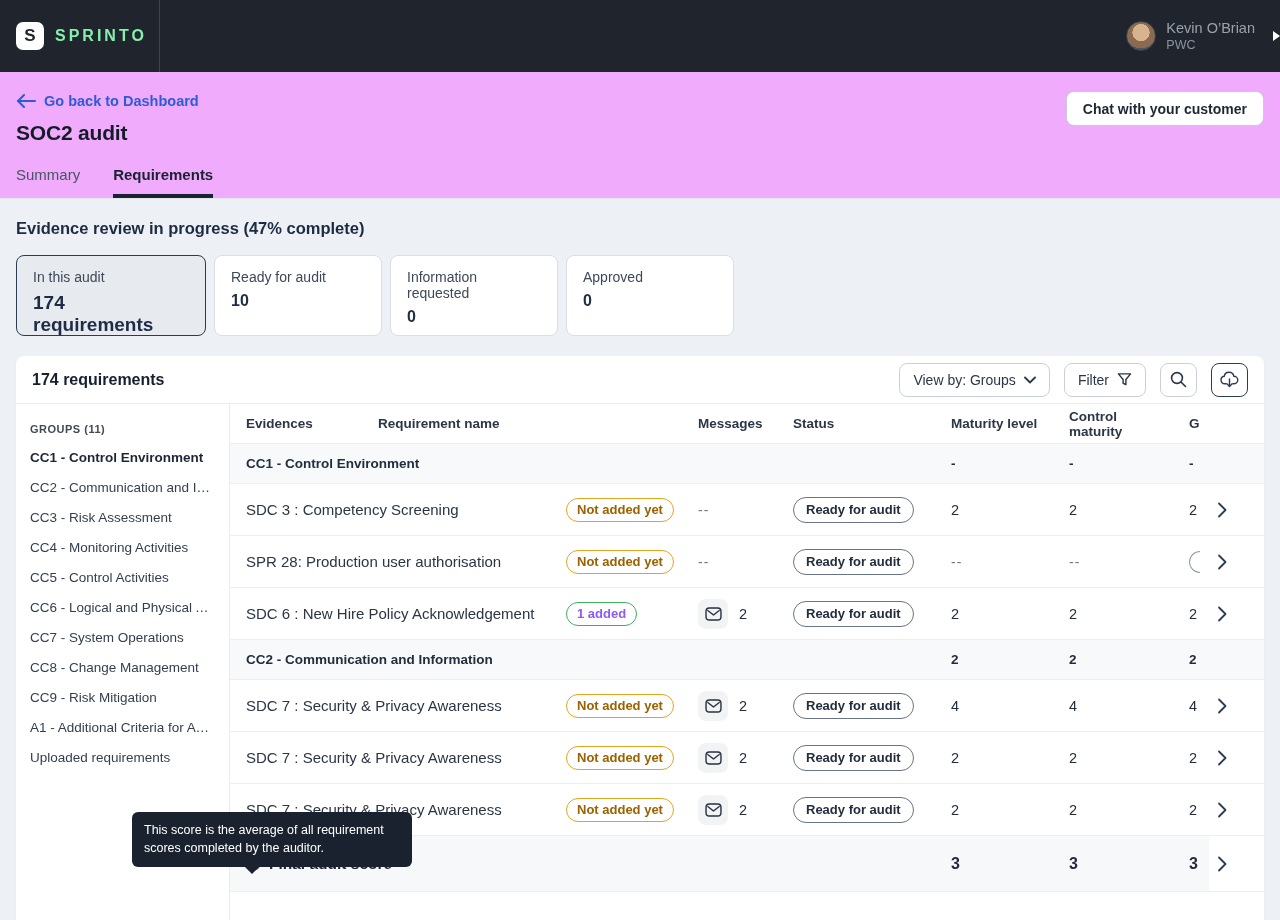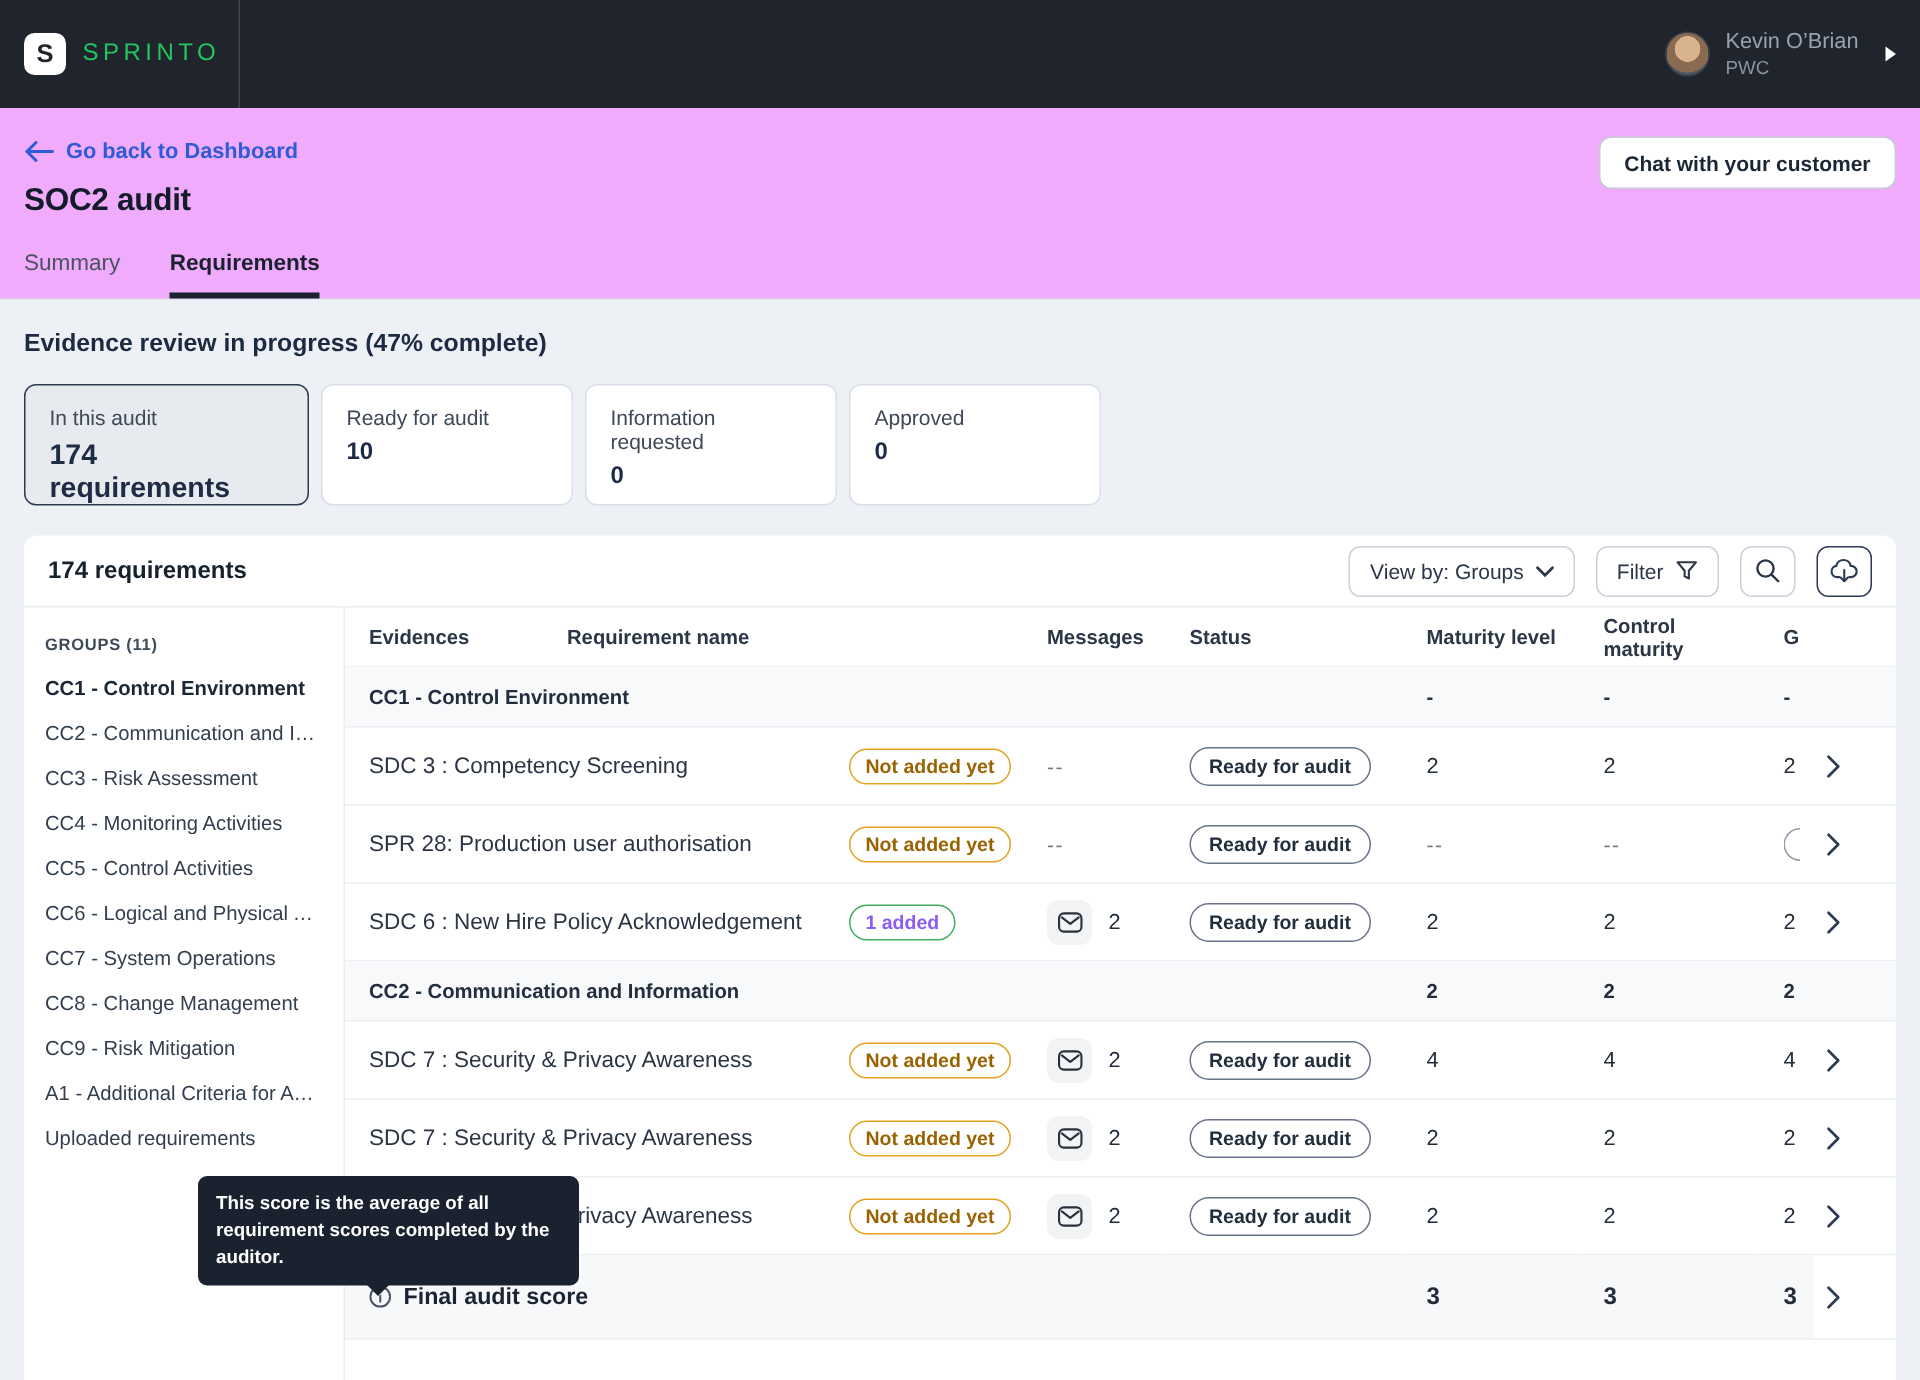--- a/index.html
+++ b/index.html
@@ -3,22 +3,22 @@
 <meta charset="utf-8">
 <style>
   * { margin:0; padding:0; box-sizing:border-box; }
   html,body { width:1280px; height:920px; overflow:hidden; }
   body { font-family:"Liberation Sans", sans-serif; background:#edf0f4; color:#222e3e; position:relative; }
 
   
   .topbar { height:72px; background:#20252d; display:flex; align-items:center; }
   .brand { width:160px; height:100%; display:flex; align-items:center; gap:11px; padding-left:16px; border-right:1px solid rgba(255,255,255,.14); }
   .logo-badge { width:28px; height:28px; background:#fff; border-radius:7px; display:flex; align-items:center; justify-content:center; font-weight:bold; font-size:17px; color:#20252d; }
-  .brand-name { color:#22c55e; font-weight:normal; font-size:16px; letter-spacing:3px; }
-  .topbar-right { margin-left:auto; display:flex; align-items:center; padding-right:16px; gap:10px; }
+  .brand-name { color:#86efac; font-weight:bold; font-size:16px; letter-spacing:3px; }
+  .topbar-right { margin-left:auto; display:flex; align-items:center; gap:10px; }
   .avatar { width:30px; height:30px; border-radius:50%; background:radial-gradient(circle at 50% 38%, #d9b38e 0 38%, #8a6b52 39% 70%, #4c5663 71%); border:1px solid #39404b; }
   .user-block { display:flex; flex-direction:column; gap:2px; }
   .user-name { color:#99a1ad; font-size:14.5px; }
   .user-org { color:#8a93a0; font-size:12.5px; }
   .caret-right { width:0; height:0; border-left:7px solid #fff; border-top:5px solid transparent; border-bottom:5px solid transparent; margin-left:8px; }
 
   
   .page-header { background:#f0abfc; padding:21px 16px 0; border-bottom:1px solid #e2e6ec; position:relative; }
   .back-link { display:inline-flex; align-items:center; gap:8px; color:#2e5bd7; font-weight:bold; font-size:14.5px; cursor:pointer; }
   .page-title { margin-top:9px; font-size:21px; font-weight:bold; color:#141c2a; letter-spacing:-.2px; }
@@ -73,21 +73,21 @@
   .row.final .val { font-size:16px; font-weight:bold; }
 
   .badge { height:24px; border-radius:13px; padding:0 10px; display:inline-flex; align-items:center; font-size:13px; font-weight:bold; background:#fff; }
   .badge.warning { border:1.5px solid #e2a41f; color:#9a6200; }
   .badge.success { border:1.5px solid #3fae5e; color:#8b5cf6; }
   .status-pill { height:26px; border-radius:14px; padding:0 12px; border:1px solid #68748a; color:#222e3e; font-weight:bold; font-size:13px; display:inline-flex; align-items:center; background:#fff; }
   .mail-chip { width:30px; height:30px; background:#f1f3f5; border-radius:8px; display:flex; align-items:center; justify-content:center; margin-right:11px; flex:none; }
   .half-pill { width:11px; height:22px; border:1.5px solid #939bab; border-right:none; border-radius:11px 0 0 11px; display:inline-block; }
 
   
-  .tooltip { position:absolute; left:132px; top:784px; width:254px; background:#1a2230; border-radius:6px; padding:9px 12px 10px; color:#fff; font-size:12.5px; font-weight:bold; line-height:1.45; z-index:20; }
+  .tooltip { position:absolute; left:132px; top:812px; width:280px; background:#1a2230; border-radius:6px; padding:9px 12px 10px; color:#fff; font-size:12.5px; font-weight:normal; line-height:1.45; z-index:20; }
   .tooltip::after { content:""; position:absolute; left:112px; bottom:-7px; border-left:8px solid transparent; border-right:8px solid transparent; border-top:8px solid #1a2230; }
 
   svg { display:block; }
 </style>
 </head>
 <body>
 
 <div class="topbar">
   <div class="brand">
     <div class="logo-badge">S</div>

